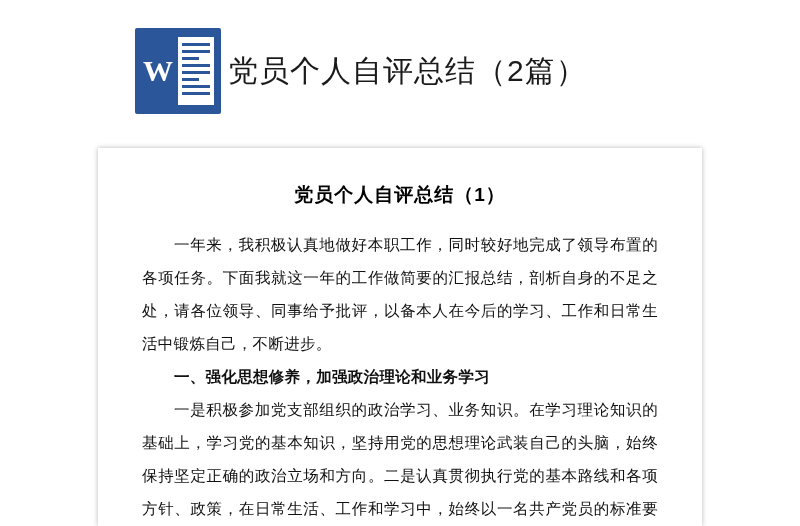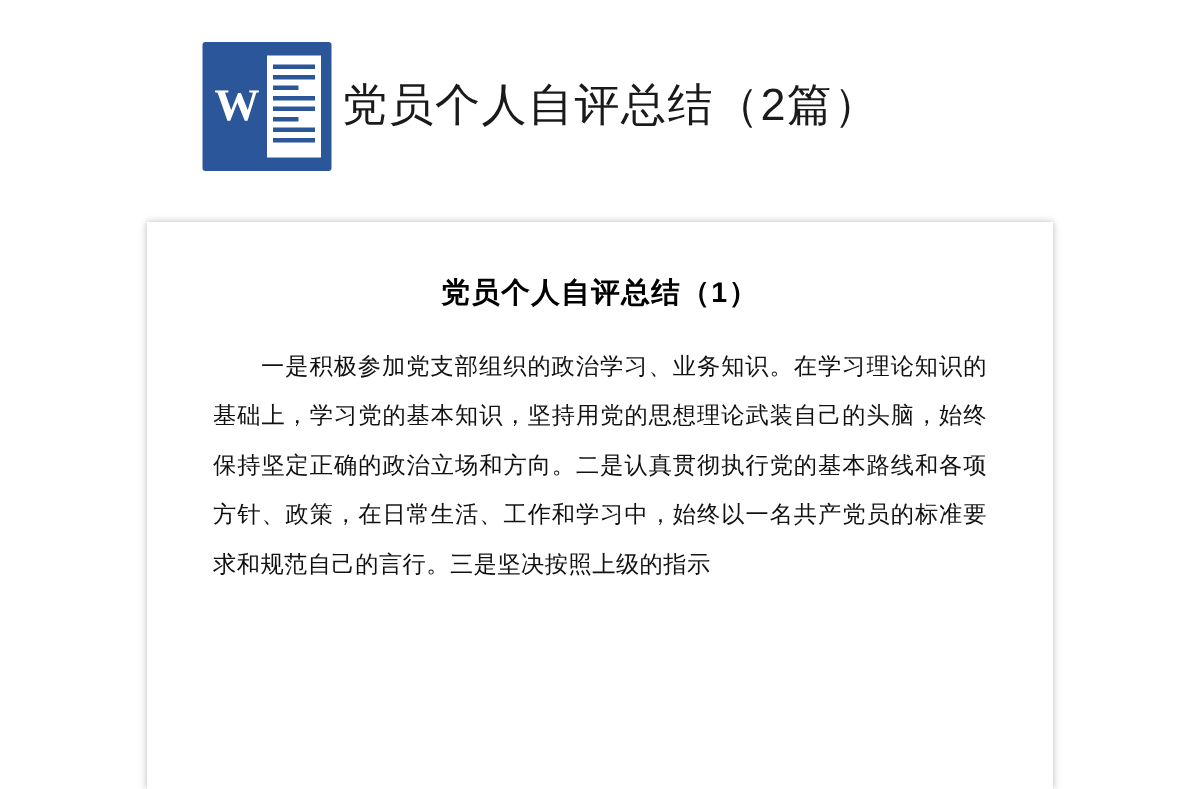--- a/index.html
+++ b/index.html
@@ -152,16 +152,18 @@
       </div>
     </div>
     <div class="doc-title">党员个人自评总结（2篇）</div>
   </div>
 
   <div class="gutter-left"></div>
   <div class="gutter-right"></div>
 
   <div class="sheet">
     <h1 class="sheet-title">党员个人自评总结（1）</h1>
+    <p class="para indent">一年来，我积极认真地做好本职工作，同时较好地完成了领导布置的各项任务。下面我就这一年的工作做简要的汇报总结，剖析自身的不足之处，请各位领导、同事给予批评，以备本人在今后的学习、工作和日常生活中锻炼自己，不断进步。</p>
+    <p class="para bold">一、强化思想修养，加强政治理论和业务学习</p>
     <p class="para indent">一是积极参加党支部组织的政治学习、业务知识。在学习理论知识的基础上，学习党的基本知识，坚持用党的思想理论武装自己的头脑，始终保持坚定正确的政治立场和方向。二是认真贯彻执行党的基本路线和各项方针、政策，在日常生活、工作和学习中，始终以一名共产党员的标准要求和规范自己的言行。三是坚决按照上级的指示</p>
   </div>
 
 </div>
 
 </body></html>

